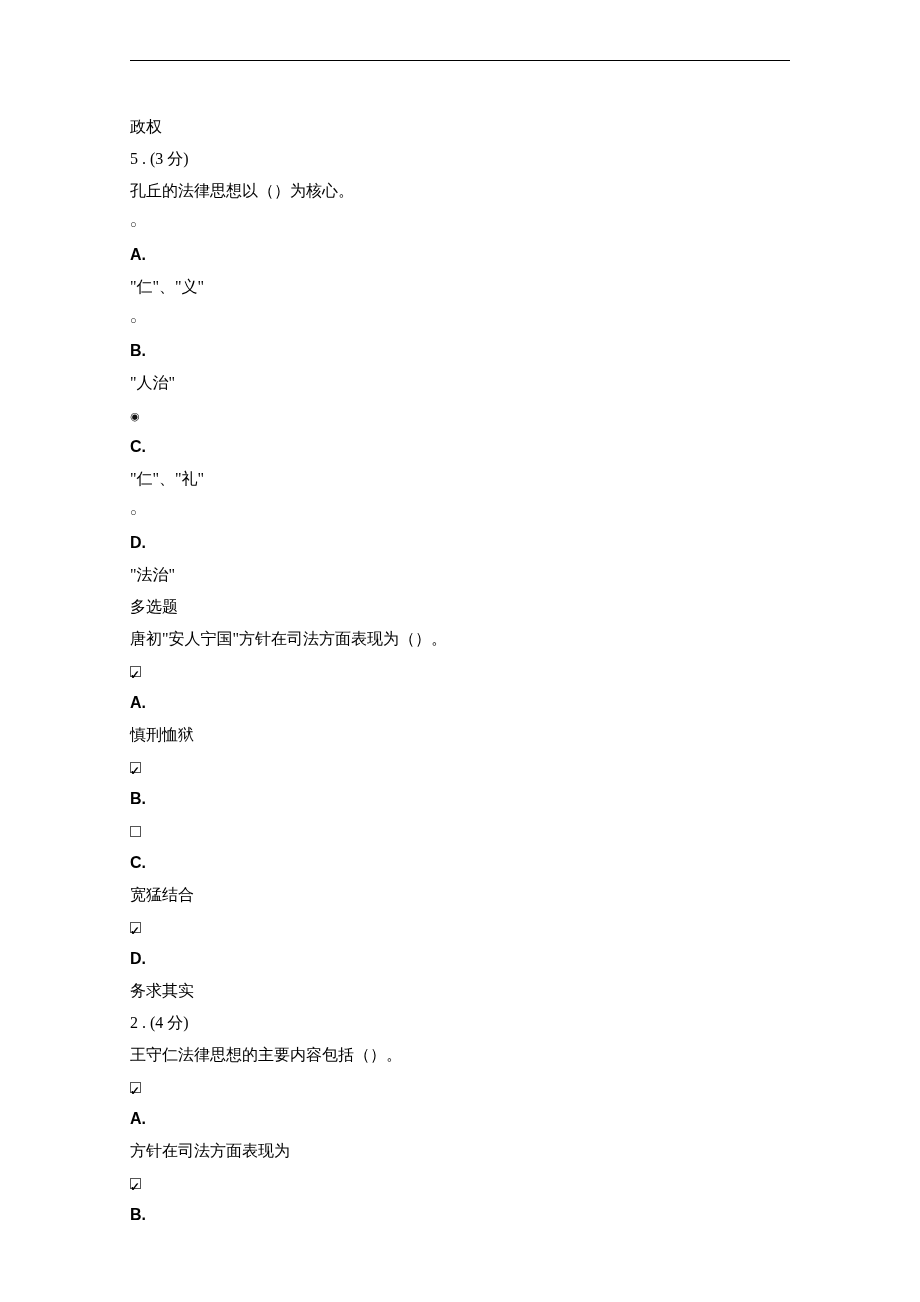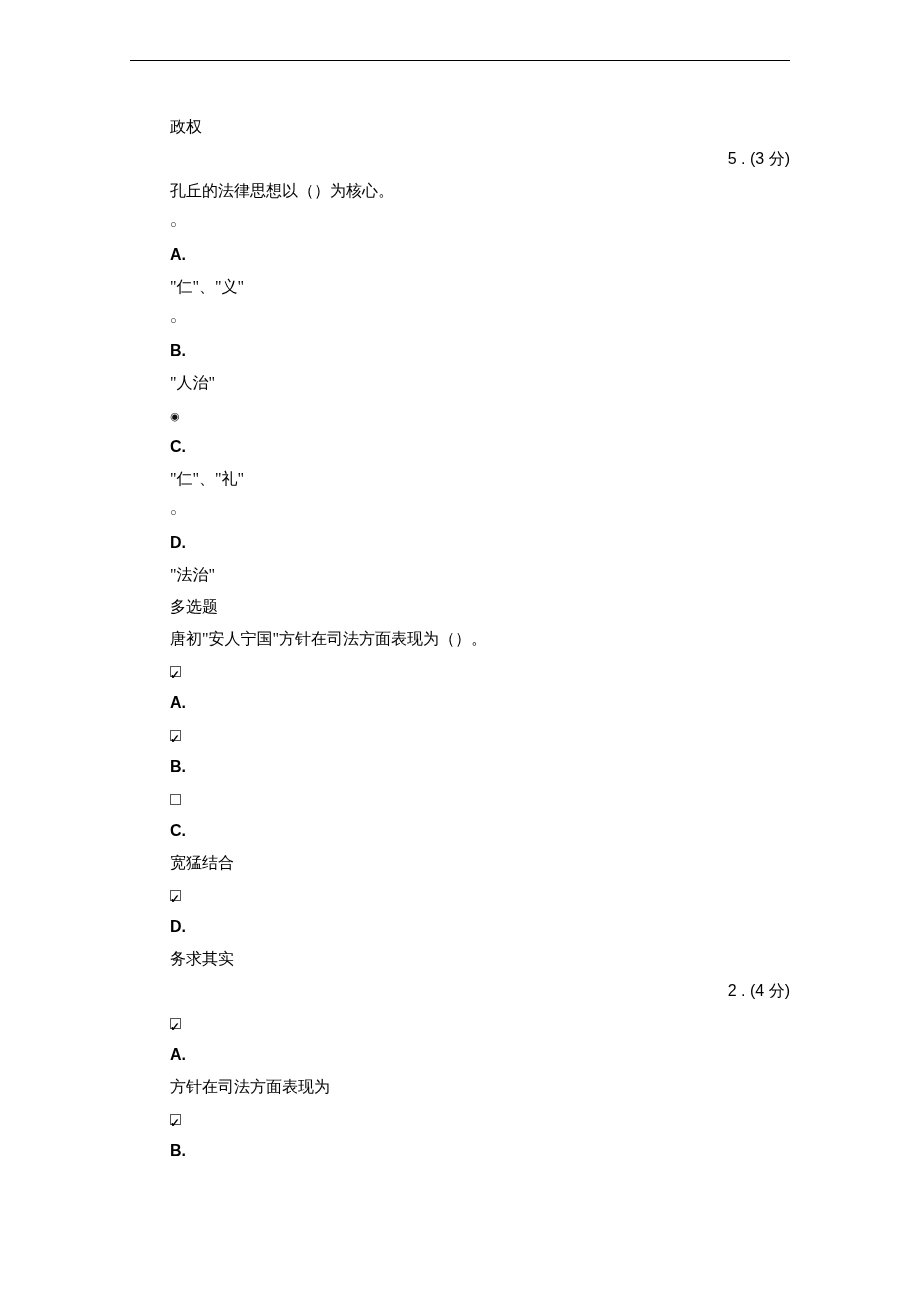--- a/index.html
+++ b/index.html
@@ -15,29 +15,27 @@
   }
   .rule {
     border: none;
     border-top: 1.5px solid #000;
     margin: 0 0 50px 0;
   }
   .line {
     font-size: 16px;
     line-height: 2.0;
     color: #000;
-    margin-left: 40px;
   }
   .bold {
     font-family: Arial, "Helvetica", sans-serif;
     font-weight: bold;
   }
   .qnum {
-    font-family: Liberation Sans, sans-serif;
-    text-align: right;
+    font-family: Liberation Serif, serif;
   }
   .radio, .checkbox-checked, .checkbox-empty {
     display: inline-block;
     font-family: Arial, sans-serif;
     font-size: 11px;
     line-height: 2.6;
     color: #111;
   }
   .radio::before {
     content: "○";
@@ -96,33 +94,35 @@
   <div class="line"><span class="radio"></span></div>
   <div class="line bold">D.</div>
   <div class="line">"法治"</div>
 
   <div class="line">多选题</div>
 
   <div class="line">唐初"安人宁国"方针在司法方面表现为（）。</div>
 
   <div class="line"><span class="cb checked"></span></div>
   <div class="line bold">A.</div>
+  <div class="line">慎刑恤狱</div>
 
   <div class="line"><span class="cb checked"></span></div>
   <div class="line bold">B.</div>
 
   <div class="line"><span class="cb"></span></div>
   <div class="line bold">C.</div>
   <div class="line">宽猛结合</div>
 
   <div class="line"><span class="cb checked"></span></div>
   <div class="line bold">D.</div>
   <div class="line">务求其实</div>
 
   <div class="line qnum">2 . (4 分)</div>
+  <div class="line">王守仁法律思想的主要内容包括（）。</div>
 
   <div class="line"><span class="cb checked"></span></div>
   <div class="line bold">A.</div>
   <div class="line">方针在司法方面表现为</div>
 
   <div class="line"><span class="cb checked"></span></div>
   <div class="line bold">B.</div>
 
 </div>
 

